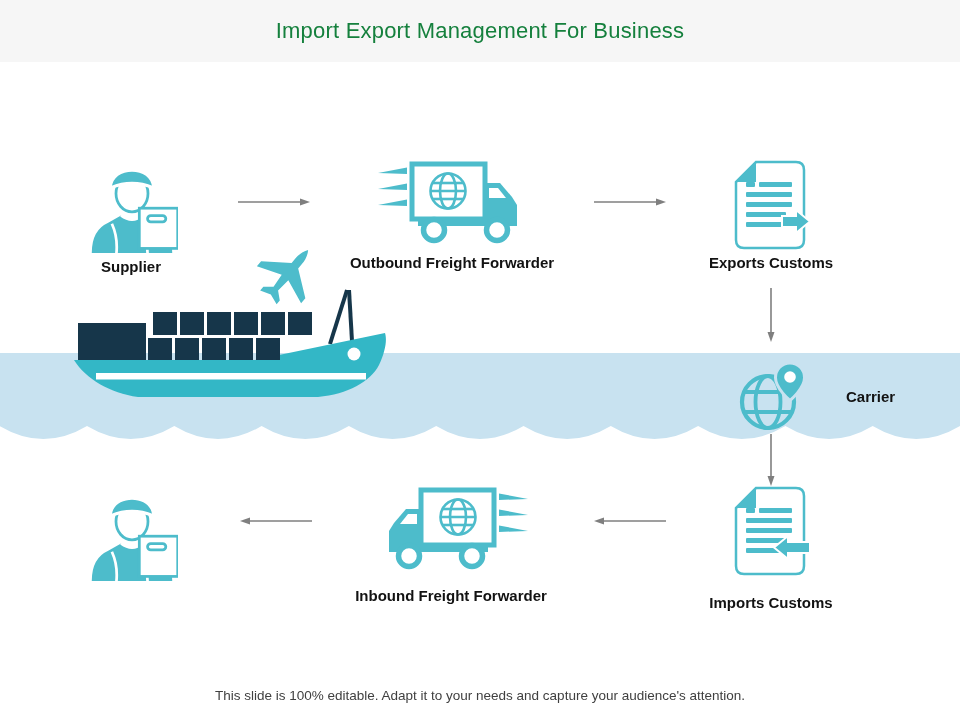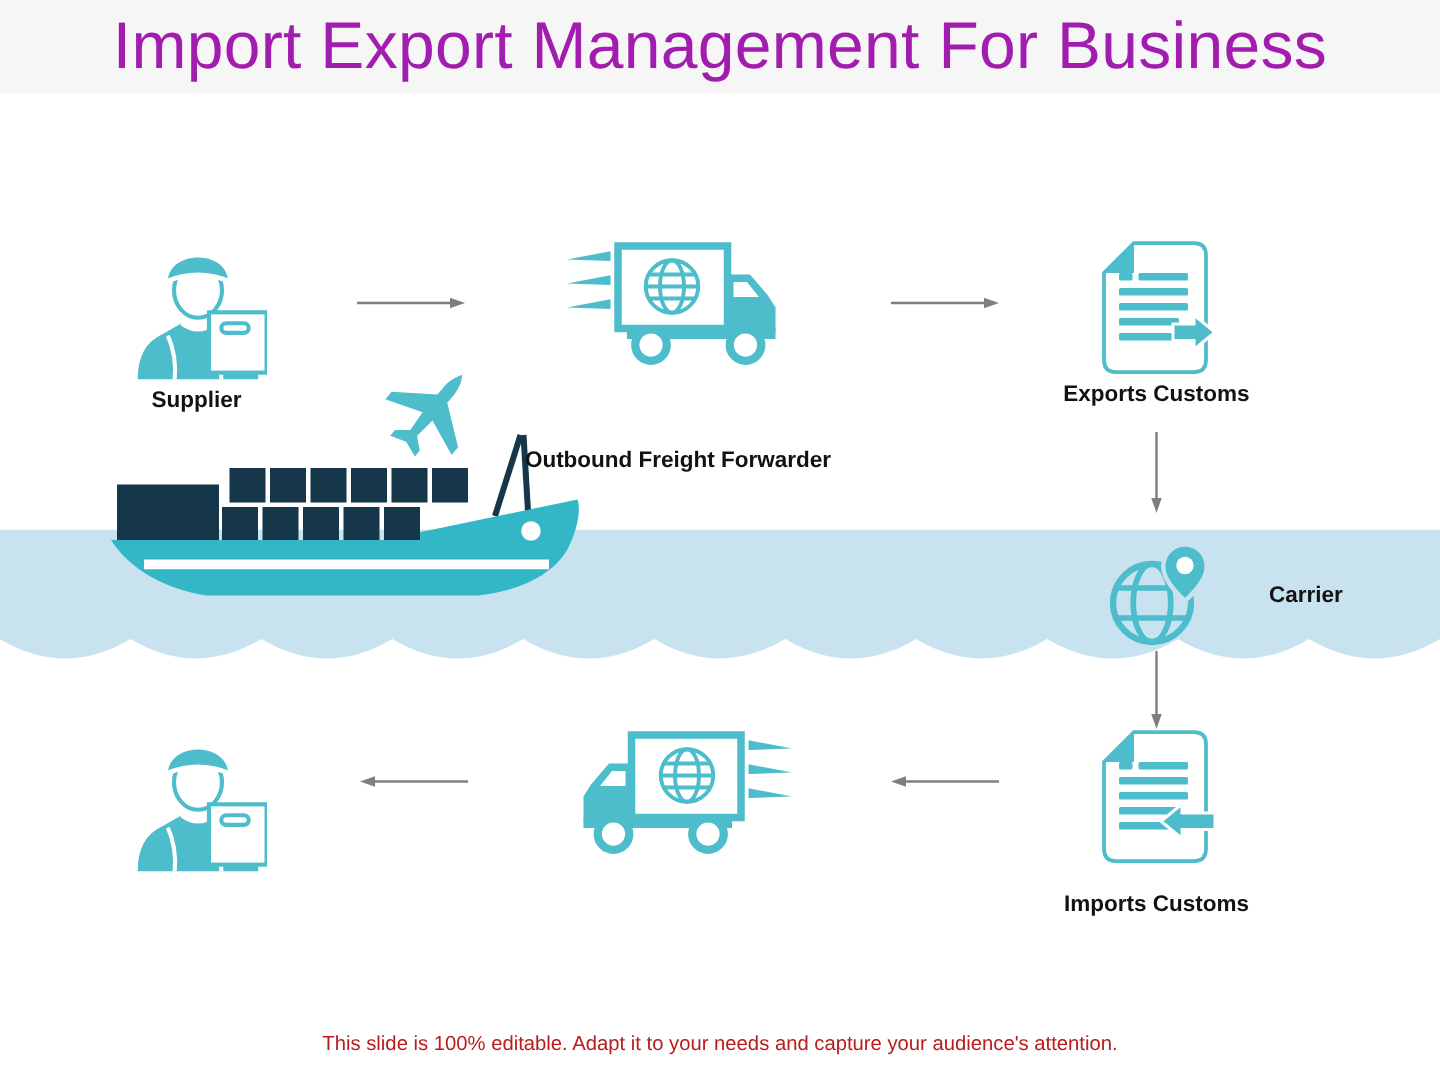--- a/index.html
+++ b/index.html
@@ -1,25 +1,25 @@
 <!DOCTYPE html>
 <html><head>
 <meta charset="utf-8">
 <style>
   html,body{margin:0;padding:0;background:#ffffff;}
   .slide{position:relative;width:960px;height:720px;background:#ffffff;overflow:hidden;
          font-family:"Liberation Sans", sans-serif;}
   .header-band{position:absolute;left:0;top:0;width:960px;height:62px;background:#f6f6f6;
                display:flex;align-items:center;justify-content:center;}
-  .title{font-size:44px;font-weight:500;color:#a21caf;letter-spacing:.2px;}
+  .title{font-size:22px;font-weight:500;color:#15803d;letter-spacing:.2px;}
   .abs{position:absolute;}
   .node-label{position:absolute;font-size:15px;font-weight:700;color:#121212;text-align:center;}
   .node-label.left-align{text-align:left;}
   .footer-note{position:absolute;left:0;top:688px;width:960px;text-align:center;
-               font-size:13.5px;color:#b91c1c;}
+               font-size:13.5px;color:#404040;}
   svg{display:block;}
   .mirror{transform:scaleX(-1);}
   .plane{transform:rotate(40deg);}
 </style>
 </head>
 <body>
 
 <div class="slide">
 
   <div class="header-band">
@@ -203,20 +203,21 @@
   <svg class="abs" style="left:594px;top:516px;" width="72" height="10" viewBox="0 0 72 10">
     <line x1="72" y1="5" x2="10" y2="5" stroke="#7f7f7f" stroke-width="1.6"></line>
     <polygon points="10,1.5 0,5 10,8.5" fill="#7f7f7f"></polygon>
   </svg>
   <svg class="abs" style="left:240px;top:516px;" width="72" height="10" viewBox="0 0 72 10">
     <line x1="72" y1="5" x2="10" y2="5" stroke="#7f7f7f" stroke-width="1.6"></line>
     <polygon points="10,1.5 0,5 10,8.5" fill="#7f7f7f"></polygon>
   </svg>
 
   <div class="node-label" style="left:31px;top:258px;width:200px;text-align:center;">Supplier</div>
-  <div class="node-label" style="left:302px;top:254px;width:300px;margin-top:44px;">Outbound Freight Forwarder</div>
+  <div class="node-label" style="left:302px;top:254px;width:300px;">Outbound Freight Forwarder</div>
   <div class="node-label" style="left:671px;top:254px;width:200px;">Exports Customs</div>
   <div class="node-label left-align" style="left:846px;top:388px;width:120px;">Carrier</div>
   <div class="node-label" style="left:671px;top:594px;width:200px;">Imports Customs</div>
+  <div class="node-label" style="left:301px;top:587px;width:300px;">Inbound Freight Forwarder</div>
 
   <div class="footer-note">This slide is 100% editable. Adapt it to your needs and capture your audience's attention.</div>
 
 </div>
 
 </body></html>

